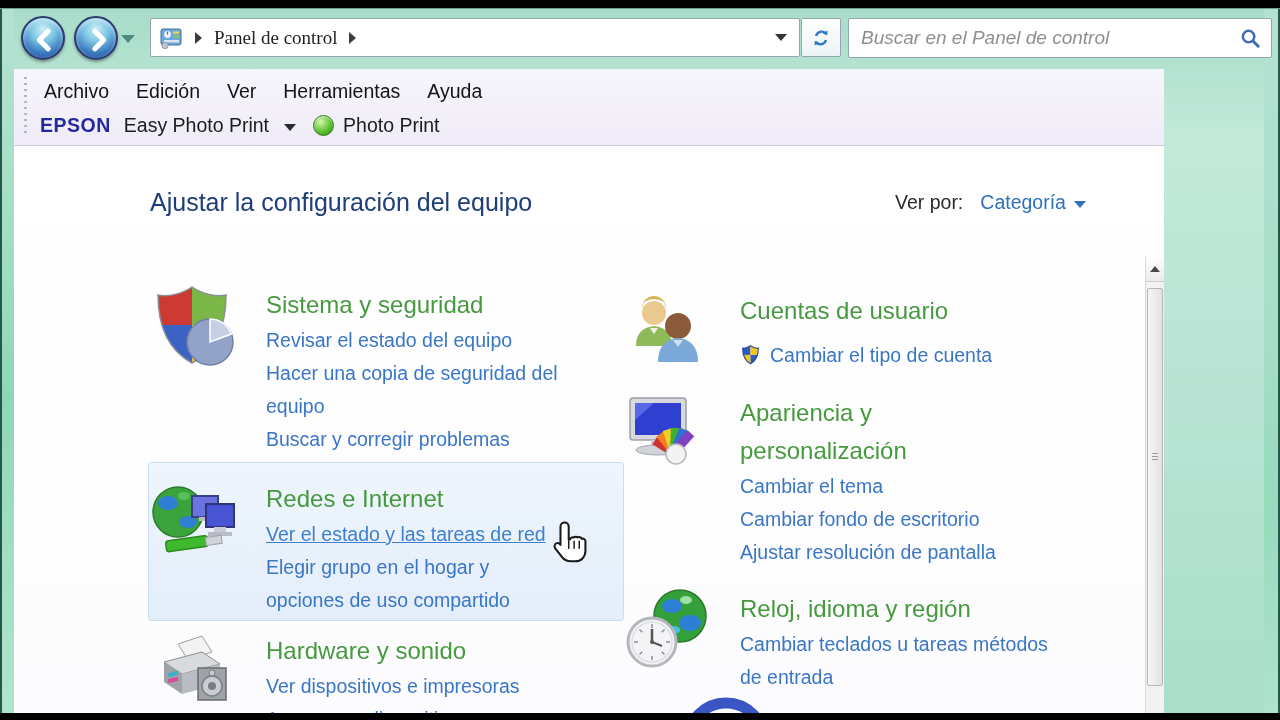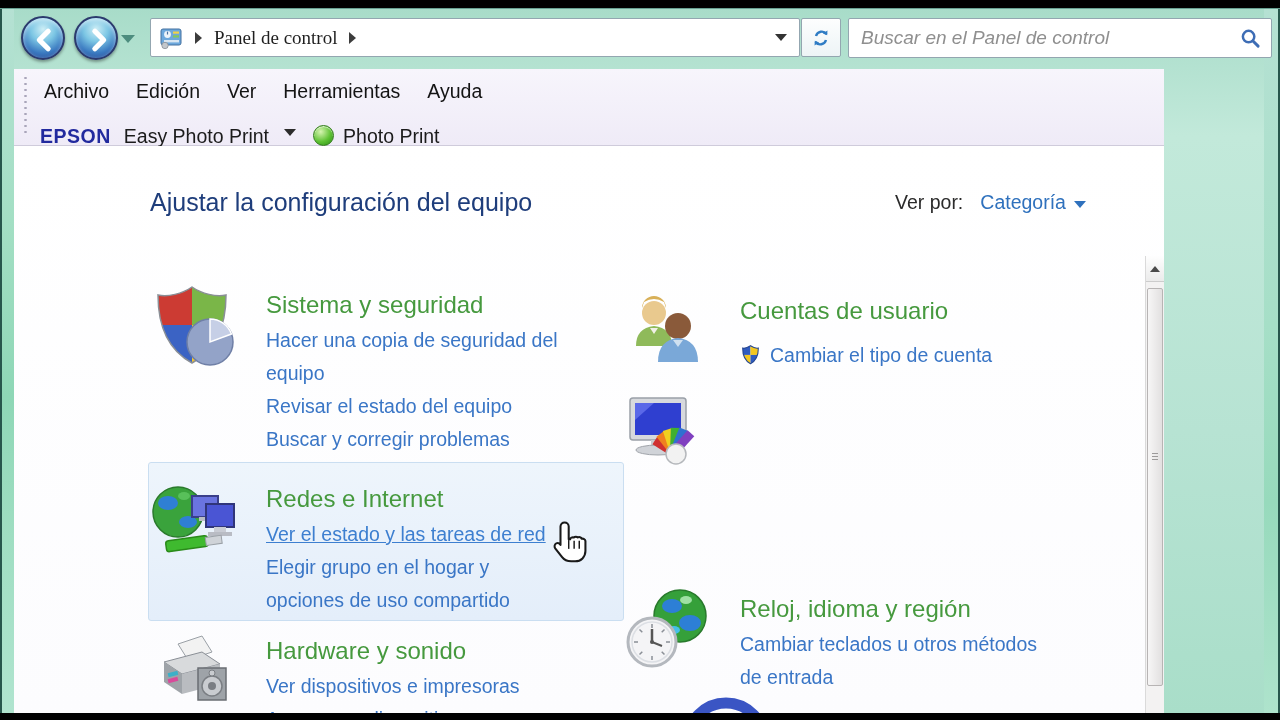--- a/index.html
+++ b/index.html
@@ -86,21 +86,21 @@
     background:linear-gradient(#f7f5fc,#efebf7);
     border-bottom:1px solid #cfcbdb;
   }
   .grip {
     position:absolute; left:9px; top:6px; bottom:8px; width:5px;
     background-image:radial-gradient(circle, #a9a5ba 1px, transparent 1.4px);
     background-size:5px 6px;
   }
   .menus { position:absolute; left:30px; top:11px; display:flex; gap:27px; font-size:19.5px; color:#141414; }
   .menu-item { cursor:pointer; }
-  .toolbar { position:absolute; left:26px; top:56px; display:flex; font-size:19.5px; color:#1b1b1b; }
+  .toolbar { position:absolute; left:26px; top:45px; display:flex; align-items:center; font-size:19.5px; color:#1b1b1b; }
   .epson { font-weight:bold; color:#222a9e; letter-spacing:.5px; margin-right:13px; cursor:pointer; }
   .epp { cursor:pointer; }
   .tb-chev {
     width:0; height:0; border-left:6px solid transparent; border-right:6px solid transparent;
     border-top:7px solid #2b2b2b; margin:4px 17px 0 15px; cursor:pointer;
   }
   .pp-icon {
     width:21px; height:21px; border-radius:50%; margin-right:9px; flex:none;
     background:radial-gradient(circle at 35% 30%, #d6f4b0 0%, #5ec233 55%, #268a12 100%);
     border:1px solid #2f7a16; box-shadow:inset 0 1px 1px rgba(255,255,255,.7);
@@ -265,23 +265,23 @@
               <rect x="8" y="43" width="34" height="38" fill="#3b63c4"></rect>
               <rect x="42" y="43" width="34" height="38" fill="#f2c430"></rect>
             </g>
             <path d="M42 5 C52 12 66 15 76 13 C76 43 66 68 42 81 C18 68 8 43 8 13 C18 15 32 12 42 5 Z" fill="none" stroke="#8a8f96" stroke-width="1.5"></path>
             <circle cx="60" cy="60" r="23" fill="#93a3c8" stroke="#6f7fa6" stroke-width="1.5"></circle>
             <path d="M60 60 L60 37 A23 23 0 0 1 81.5 52 Z" fill="#c6cfe6" stroke="#ffffff" stroke-width="1.5"></path>
           </svg>
         </div>
         <div class="cat-text">
           <div class="cat-title">Sistema y seguridad</div>
+          <span class="cat-link">Revisar el estado del equipo</span>
           <span class="cat-link">Hacer una copia de seguridad del
 equipo</span>
-          <span class="cat-link">Revisar el estado del equipo</span>
           <span class="cat-link">Buscar y corregir problemas</span>
         </div>
       </div>
 
       <div class="cat" style="left:136px; top:330px;">
         <div class="cat-icon">
           <svg width="88" height="88" viewBox="0 0 88 88">
             <circle cx="28" cy="36" r="25" fill="#3aa33c" stroke="#2a7a2c" stroke-width="1.5"></circle>
             <ellipse cx="18" cy="27" rx="10" ry="7" fill="#2f7fd4"></ellipse>
             <ellipse cx="38" cy="46" rx="9" ry="6" fill="#2f7fd4"></ellipse>
@@ -372,20 +372,27 @@
             <g>
               <rect x="46" y="38" width="9" height="26" fill="#d03030" transform="rotate(-58 52 62)"></rect>
               <rect x="46" y="38" width="9" height="26" fill="#f08020" transform="rotate(-38 52 62)"></rect>
               <rect x="46" y="38" width="9" height="26" fill="#f0d020" transform="rotate(-18 52 62)"></rect>
               <rect x="46" y="38" width="9" height="26" fill="#40b030" transform="rotate(2 52 62)"></rect>
               <rect x="46" y="38" width="9" height="26" fill="#3070d0" transform="rotate(22 52 62)"></rect>
               <rect x="46" y="38" width="9" height="26" fill="#8040c0" transform="rotate(42 52 62)"></rect>
               <circle cx="52" cy="64" r="10" fill="#f2f2f2" stroke="#b5b8bc" stroke-width="1.5"></circle>
             </g>
           </svg>
+        </div>
+        <div class="cat-text">
+          <div class="cat-title">Apariencia y
+personalización</div>
+          <span class="cat-link">Cambiar el tema</span>
+          <span class="cat-link">Cambiar fondo de escritorio</span>
+          <span class="cat-link">Ajustar resolución de pantalla</span>
         </div>
       </div>
 
       <div class="cat" style="left:610px; top:440px;">
         <div class="cat-icon">
           <svg width="88" height="88" viewBox="0 0 88 88">
             <circle cx="56" cy="30" r="26" fill="#35a03a" stroke="#287a2c" stroke-width="1.5"></circle>
             <ellipse cx="48" cy="20" rx="10" ry="7" fill="#2d7fd6"></ellipse>
             <ellipse cx="66" cy="37" rx="11" ry="8" fill="#2d7fd6"></ellipse>
             <ellipse cx="50" cy="44" rx="6" ry="4" fill="#45c0e8"></ellipse>
@@ -402,21 +409,21 @@
               <line x1="40.5" y1="43.5" x2="37.7" y2="46.3"></line>
                 <line x1="18.3" y1="65.7" x2="15.5" y2="68.5"></line>
             </g>
             <line x1="28" y1="56" x2="28" y2="43" stroke="#555" stroke-width="2.5"></line>
             <line x1="28" y1="56" x2="38" y2="60" stroke="#555" stroke-width="2"></line>
             <circle cx="28" cy="56" r="2" fill="#555"></circle>
           </svg>
         </div>
         <div class="cat-text">
           <div class="cat-title">Reloj, idioma y región</div>
-          <span class="cat-link">Cambiar teclados u otros métodos
+          <span class="cat-link">Cambiar teclados u tareas métodos
 de entrada</span>
         </div>
       </div>
 
       <div class="cat" style="left:610px; top:553px;">
         <div class="cat-icon">
           <svg width="140" height="88" viewBox="0 0 140 88" style="position:absolute; left:0; top:0; overflow:visible;">
             <circle cx="102" cy="42" r="38" fill="none" stroke="#3a55c4" stroke-width="11"></circle>
           </svg>
         </div>

